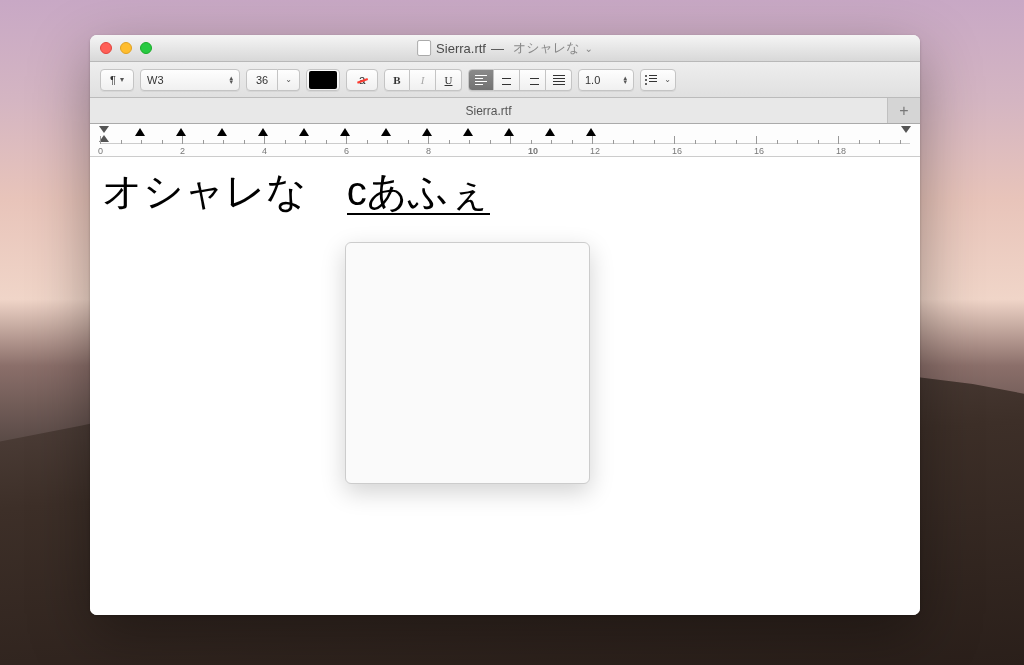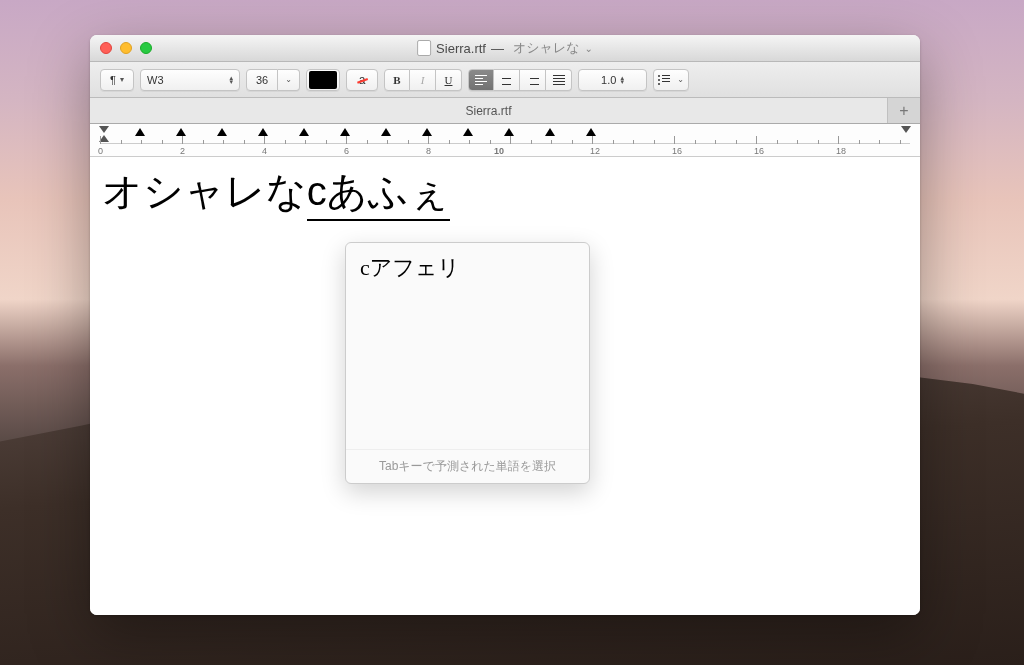--- a/index.html
+++ b/index.html
@@ -249,21 +249,21 @@
       padding: 10px 12px;
     }
     .doc-text {
       font-size: 40px;
       font-family: "Hiragino Kaku Gothic ProN", sans-serif;
       color: #000;
       line-height: 1.2;
     }
     .ime-underline {
       border-bottom: 2px solid #000;
-      padding-bottom: 6px;
+      margin-left: 40px;
     }
     .candidate-popup {
       position: absolute;
       left: 255px; top: 85px;
       width: 245px; height: 242px;
       background: #fafafa;
       border: 1px solid #ccc;
       border-radius: 6px;
       box-shadow: 0 8px 25px rgba(0,0,0,0.18);
       display: flex;
@@ -373,21 +373,21 @@
       </div>
       <div class="tb-btn align-btn">
         <div class="align-lines">
             <span></span>
             <span></span>
             <span></span>
             <span></span>
           </div>
       </div>
     </div>
-    <div class="tb-select" style="width:69px;">
+    <div class="tb-select" style="width:56px;justify-content:space-between">
       <span>1.0</span>
       <div class="chev-updown">
           <span>▴</span>
           <span>▾</span>
         </div>
     </div>
     <div class="tb-select" style="width:36px">
       <div class="list-icon">
         <div class="list-dots">
             <span></span>
@@ -440,21 +440,21 @@
         <div class="tick-label" style="left: 246px;">6</div>
         <div class="tick minor" style="left: 266.5px;"></div>
         <div class="tick minor" style="left: 287px;"></div>
         <div class="tick minor" style="left: 307.5px;"></div>
         <div class="tick major" style="left: 328px;"></div>
         <div class="tick-label" style="left: 328px;">8</div>
         <div class="tick minor" style="left: 348.5px;"></div>
         <div class="tick minor" style="left: 369px;"></div>
         <div class="tick minor" style="left: 389.5px;"></div>
         <div class="tick major" style="left: 410px;"></div>
-        <div class="tick-label" style="left: 396px; font-weight: bold;">10</div>
+        <div class="tick-label" style="left: 430px; font-weight: bold;">10</div>
         <div class="tick minor" style="left: 430.5px;"></div>
         <div class="tick minor" style="left: 451px;"></div>
         <div class="tick minor" style="left: 471.5px;"></div>
         <div class="tick major" style="left: 492px;"></div>
         <div class="tick-label" style="left: 492px;">12</div>
         <div class="tick minor" style="left: 512.5px;"></div>
         <div class="tick minor" style="left: 533px;"></div>
         <div class="tick minor" style="left: 553.5px;"></div>
         <div class="tick major" style="left: 574px;"></div>
         <div class="tick-label" style="left: 574px;">16</div>
@@ -485,20 +485,16 @@
         <div class="tab-stop" style="left: 491px;"></div>
       </div>
   </div>
 
   <div class="document-area">
     <div class="doc-text">
       <span>オシャレな</span><span class="ime-underline">cあふぇ</span>
     </div>
 
     <div class="candidate-popup">
-      <div class="candidate-item">
-        <span>cアフェリ</span>
-      </div>
       <div class="candidate-spacer"></div>
-      <div class="candidate-footer">Tabキーで予測された単語を選択</div>
     </div>
   </div>
 </div>
 
 </body></html>

